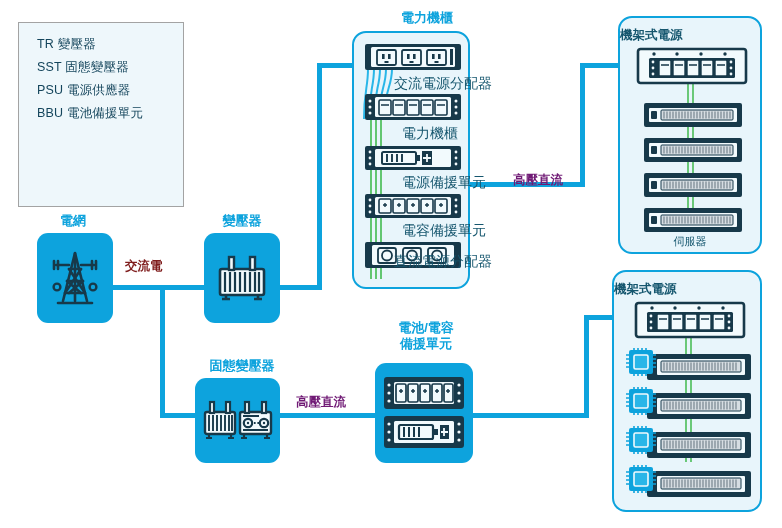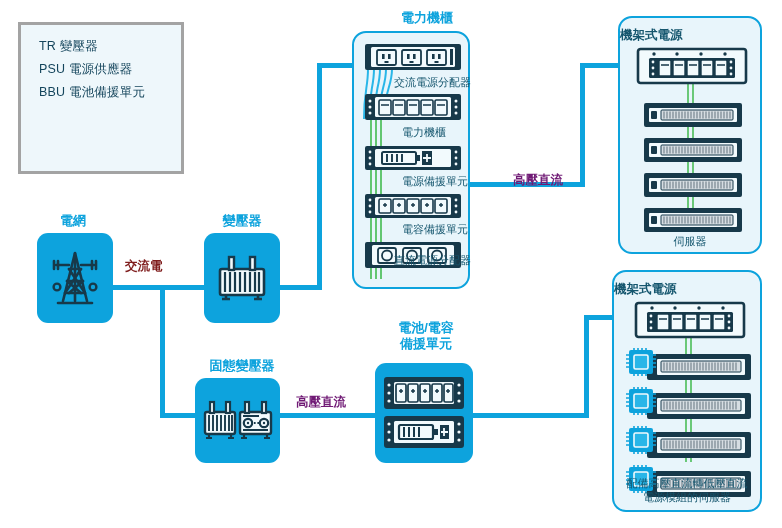--- a/index.html
+++ b/index.html
@@ -11,22 +11,22 @@
     position: relative;
   }
   #stage { position: absolute; inset: 0; }
 
   
   .wire { position: absolute; background: #0da3dd; }
 
   
   .legend {
     position: absolute; left: 18px; top: 22px;
-    width: 166px; height: 152px;
-    background: #eef7fb; border: 3px solid #a3a3a3;
+    width: 166px; height: 185px;
+    background: #eef7fb; border: 1px solid #a3a3a3;
     padding: 10px 0 0 18px;
   }
   .legend-row {
     font-size: 12.5px; color: #14455c; line-height: 23px;
     white-space: nowrap; letter-spacing: .2px;
   }
 
   
   .node {
     position: absolute; background: #0da3dd; border-radius: 11px;
@@ -54,21 +54,21 @@
 
   
   .edge-label {
     position: absolute; font-size: 12.5px; font-weight: bold;
     color: #7f1d1d; white-space: nowrap;
   }
   .edge-label.dark { color: #701a75; }
 
   
   .comp-label {
-    position: absolute; font-size: 11px; color: #15566e;
+    position: absolute; font-size: 14px; color: #15566e;
     white-space: nowrap;
   }
 
   svg { display: block; overflow: visible; }
 </style>
 </head>
 <body>
 
 <div id="stage">
 
@@ -86,20 +86,21 @@
   <div class="wire" style="left:473px; top:413px; width:115px; height:5px;"></div>
   <div class="wire" style="left:584px; top:315px; width:5px; height:103px;"></div>
   <div class="wire" style="left:584px; top:315px; width:40px; height:5px;"></div>
 
   <div class="wire" style="left:470px; top:182px; width:115px; height:5px;"></div>
   <div class="wire" style="left:580px; top:63px; width:5px; height:124px;"></div>
   <div class="wire" style="left:580px; top:63px; width:40px; height:5px;"></div>
 
   <div class="legend">
     <div class="legend-row">TR 變壓器</div>
+    <div class="legend-row">SST 固態變壓器</div>
     <div class="legend-row">PSU 電源供應器</div>
     <div class="legend-row">BBU 電池備援單元</div>
   </div>
 
   <div class="node-title" style="left:37px; top:213px; width:72px;">電網</div>
   <div class="node" style="left:37px; top:233px; width:76px; height:90px;">
     <span>
       <svg width="54" height="62" viewBox="0 0 54 62">
         <g stroke="#17394a" stroke-width="2.6" fill="none" stroke-linecap="round">
           <path d="M27 6 V54"></path>
@@ -567,19 +568,15 @@
           <rect x="9" y="7" width="14" height="14" rx="1.5" fill="#29b6e8" stroke="#f2fafd" stroke-width="1.6"></rect>
           <g stroke="#0da3dd" stroke-width="1.6">
             <path d="M9 0 V3 M13 0 V3 M17 0 V3 M21 0 V3"></path>
             <path d="M9 25 V28 M13 25 V28 M17 25 V28 M21 25 V28"></path>
             <path d="M1 7 H4 M1 11 H4 M1 15 H4 M1 19 H4"></path>
             <path d="M28 7 H31 M28 11 H31 M28 15 H31 M28 19 H31"></path>
           </g>
         </g>
       </svg>
     </div>
-    <div class="rack-caption" style="top:204px;">
-      <div>配備高壓直流轉低壓直流</div>
-      <div>電源模組的伺服器</div>
-    </div>
   </div>
 
 </div>
 
 </body></html>

